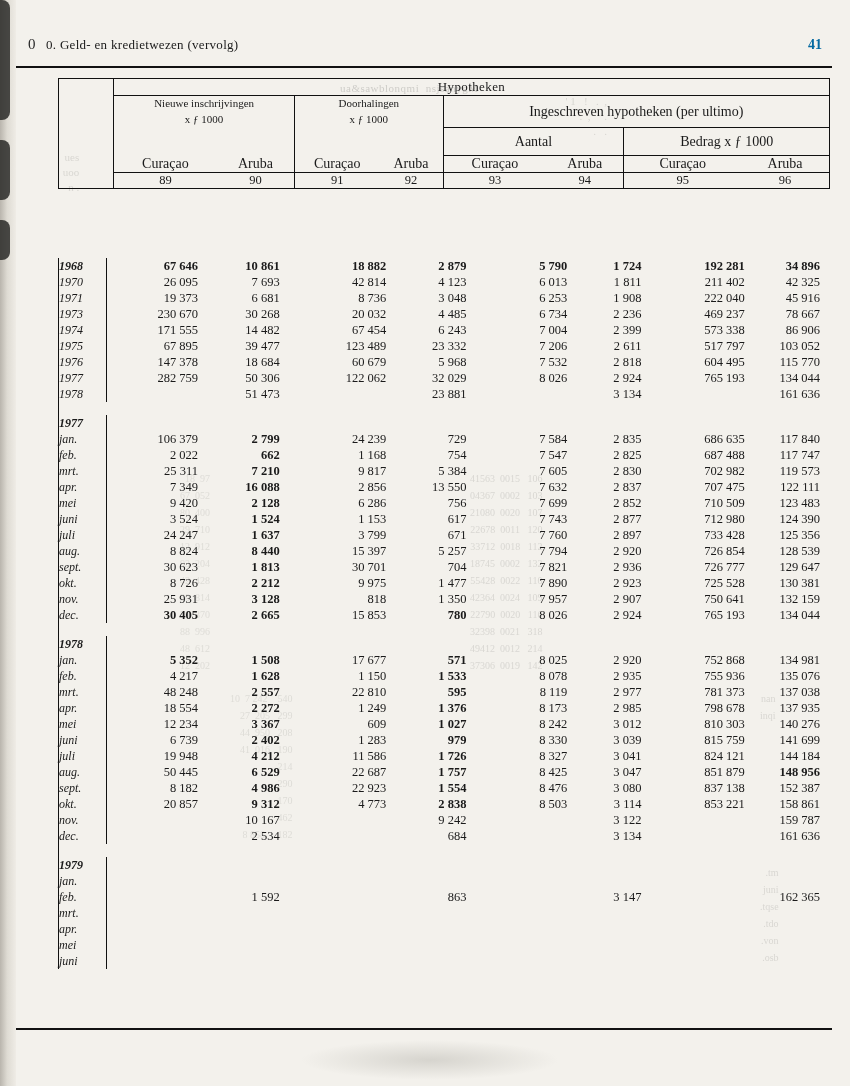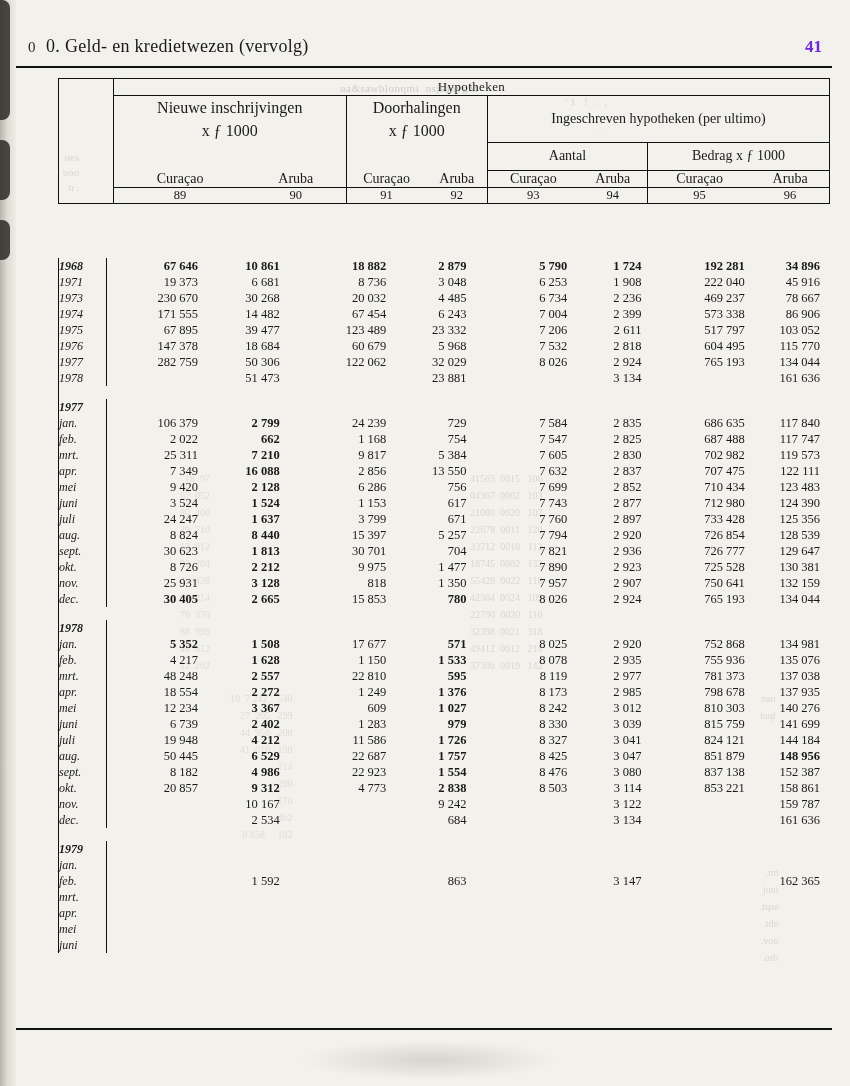--- a/index.html
+++ b/index.html
@@ -48,30 +48,30 @@
   }
   .page-num-left {
     font-family: "Liberation Serif", serif;
     font-size: 15px;
     color: #2b2b2b;
     width: 14px;
     overflow: hidden;
   }
   .header-title {
     font-family: "Liberation Serif", serif;
-    font-size: 18px;
+    font-size: 13px;
     letter-spacing: .3px;
     color: #1a1a1a;
     margin-left: 4px;
     flex: 1;
   }
   .page-num-right {
-    font-size: 17px;
+    font-size: 14px;
     font-weight: bold;
-    color: #6d28d9;
+    color: #0369a1;
     padding-right: 4px;
   }
 
   
   .rule-full {
     position: absolute;
     left: 16px;
     right: 18px;
     height: 2px;
     background: #111;
@@ -101,21 +101,21 @@
   .hline-b { border-bottom: 1.5px solid #111; }
 
   .hdr-center {
     text-align: center;
     font-size: 13px;
     letter-spacing: .4px;
     padding: 5px 0 6px;
   }
   .hdr-small {
     text-align: center;
-    font-size: 16px;
+    font-size: 11px;
     line-height: 1.45;
     padding: 7px 0 8px;
   }
   .hdr-sub {
     text-align: center;
     font-size: 14px;
     padding: 6px 0 7px;
   }
   .colnum {
     text-align: center;
@@ -322,20 +322,31 @@
             <td class="num c89 bold">67 646</td>
             <td class="num c90 bold">10 861</td>
             <td class="num c91 bold">18 882</td>
             <td class="num c92 bold">2 879</td>
             <td class="num c93 bold">5 790</td>
             <td class="num c94 bold">1 724</td>
             <td class="num c95 bold">192 281</td>
             <td class="num c96 bold">34 896</td>
           </tr>
           <tr>
+            <td class="stub">1970</td>
+            <td class="num c89">26 095</td>
+            <td class="num c90">7 693</td>
+            <td class="num c91">42 814</td>
+            <td class="num c92">4 123</td>
+            <td class="num c93">6 013</td>
+            <td class="num c94">1 811</td>
+            <td class="num c95">211 402</td>
+            <td class="num c96">42 325</td>
+          </tr>
+          <tr>
             <td class="stub">1971</td>
             <td class="num c89">19 373</td>
             <td class="num c90">6 681</td>
             <td class="num c91">8 736</td>
             <td class="num c92">3 048</td>
             <td class="num c93">6 253</td>
             <td class="num c94">1 908</td>
             <td class="num c95">222 040</td>
             <td class="num c96">45 916</td>
           </tr>
@@ -464,21 +475,21 @@
             <td class="num c96">122 111</td>
           </tr>
           <tr>
             <td class="stub">mei</td>
             <td class="num c89">9 420</td>
             <td class="num c90 bold">2 128</td>
             <td class="num c91">6 286</td>
             <td class="num c92">756</td>
             <td class="num c93">7 699</td>
             <td class="num c94">2 852</td>
-            <td class="num c95">710 434</td>
+            <td class="num c95">710 509</td>
             <td class="num c96">123 483</td>
           </tr>
           <tr>
             <td class="stub">juni</td>
             <td class="num c89">3 524</td>
             <td class="num c90 bold">1 524</td>
             <td class="num c91">1 153</td>
             <td class="num c92">617</td>
             <td class="num c93">7 743</td>
             <td class="num c94">2 877</td>

